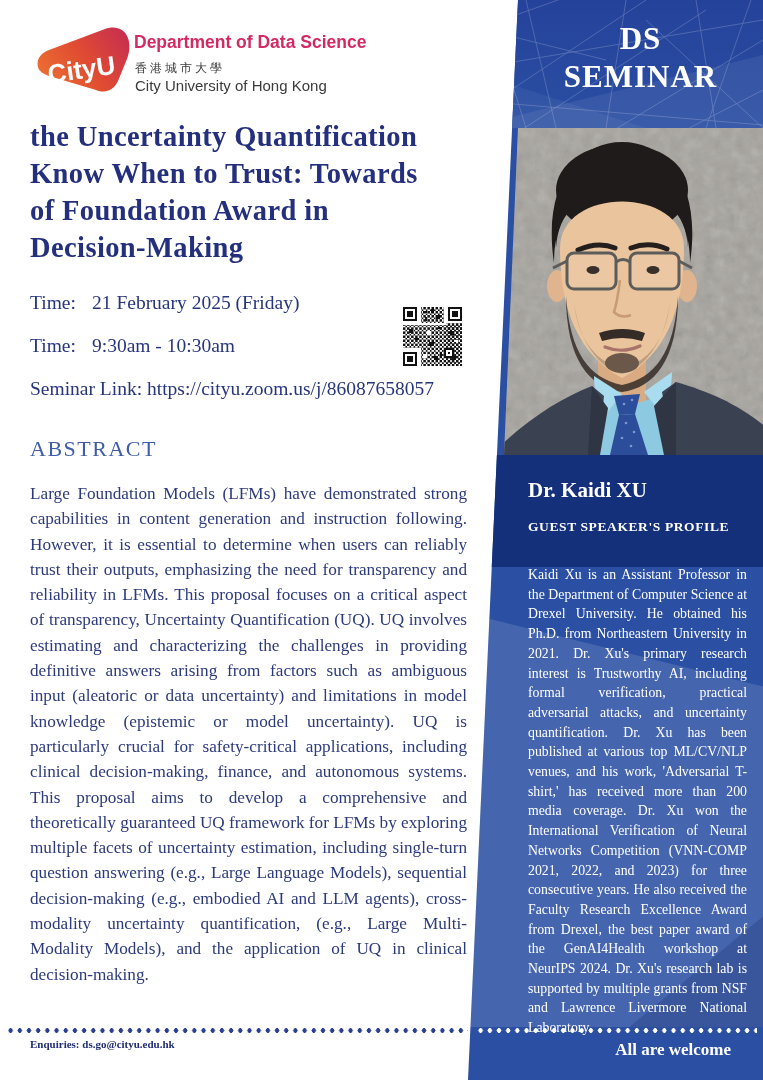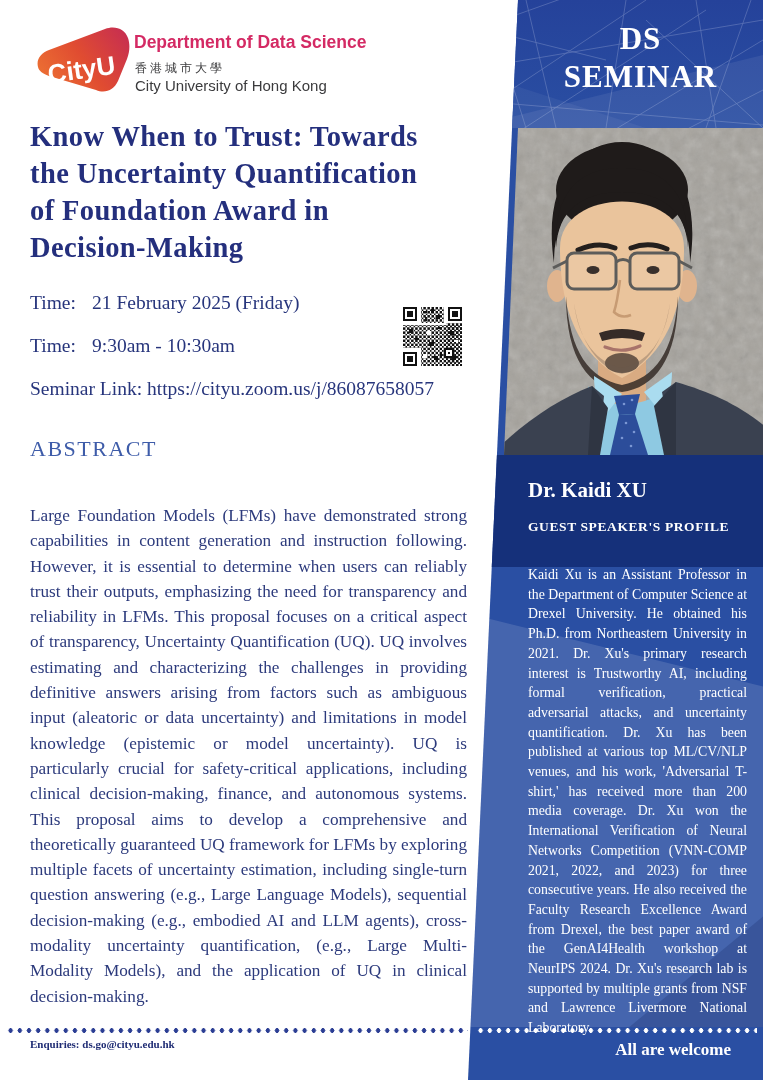--- a/index.html
+++ b/index.html
@@ -14,21 +14,21 @@
   .uni-en{position:absolute;left:135px;top:77px;font-family:"Liberation Sans","DejaVu Sans",sans-serif;
           font-size:15px;color:#3b3b3d;}
   .seminar-title{position:absolute;left:30px;top:118px;width:452px;
           font-size:28.5px;line-height:37px;font-weight:bold;color:#242f7d;letter-spacing:.4px;}
   .detail-row{position:absolute;left:30px;font-size:19.5px;color:#27357c;}
   .detail-label{display:inline-block;width:62px;}
   .row-date{top:292px;} .row-time{top:335px;} .row-link{top:378px;}
   .link-url{color:#27357c;}
   .qr{position:absolute;left:403px;top:307px;width:59px;height:59px;}
   .abstract-heading{position:absolute;left:30px;top:436px;font-size:22px;color:#3e5ca9;letter-spacing:1.5px;}
-  .abstract-body{position:absolute;left:30px;top:503px;width:437px;font-size:17.2px;line-height:25.3px;
+  .abstract-body{position:absolute;left:30px;top:481px;width:437px;font-size:17.2px;line-height:25.3px;
           color:#2c3a7c;text-align:justify;}
   .dotted-left{position:absolute;left:6px;top:1027px;width:462px;height:7px;
           background-image:radial-gradient(circle,#2b3e94 2.1px,rgba(0,0,0,0) 2.5px);
           background-size:9.2px 7px;background-repeat:repeat-x;}
   .enquiries{position:absolute;left:30px;top:1038px;font-size:11px;font-weight:bold;color:#1f2c74;}
   
   .side-panel{position:absolute;left:466px;top:0;width:297px;height:1080px;background:#2a4fa3;
           clip-path:polygon(52px 0,297px 0,297px 1080px,2px 1080px);}
   .band-top{position:absolute;left:0;top:0;width:297px;height:128px;
           background:linear-gradient(180deg,#25429a,#2a4fa3);}
@@ -66,22 +66,22 @@
       </linearGradient>
     </defs>
     <path d="M3 41 C1 33 6 27 14 24 L70 3 C80 -1 90 3 93 12 C95 18 95 25 92 33 L83 55 C79 64 70 68 61 64 L14 50 C7 47 4 45 3 41 Z" fill="url(#lg)"></path>
     <text x="12" y="52" transform="rotate(-8 50 40)" font-family="Liberation Sans, DejaVu Sans, sans-serif" font-size="26" font-weight="bold" fill="#ffffff">CityU</text>
   </svg>
   <div class="dept-name">Department of Data Science</div>
   <div class="uni-zh">香港城市大學</div>
   <div class="uni-en">City University of Hong Kong</div>
 
   <div class="seminar-title">
+    <div>the Uncertainty Quantification</div>
     <div>Know When to Trust: Towards</div>
-    <div>the Uncertainty Quantification</div>
     <div>of Foundation Award in</div>
     <div>Decision-Making</div>
   </div>
 
   <div class="detail-row row-date">
     <span class="detail-label">Time:</span><span>21 February 2025 (Friday)</span>
   </div>
   <div class="detail-row row-time">
     <span class="detail-label">Time:</span><span>9:30am - 10:30am</span>
   </div>

